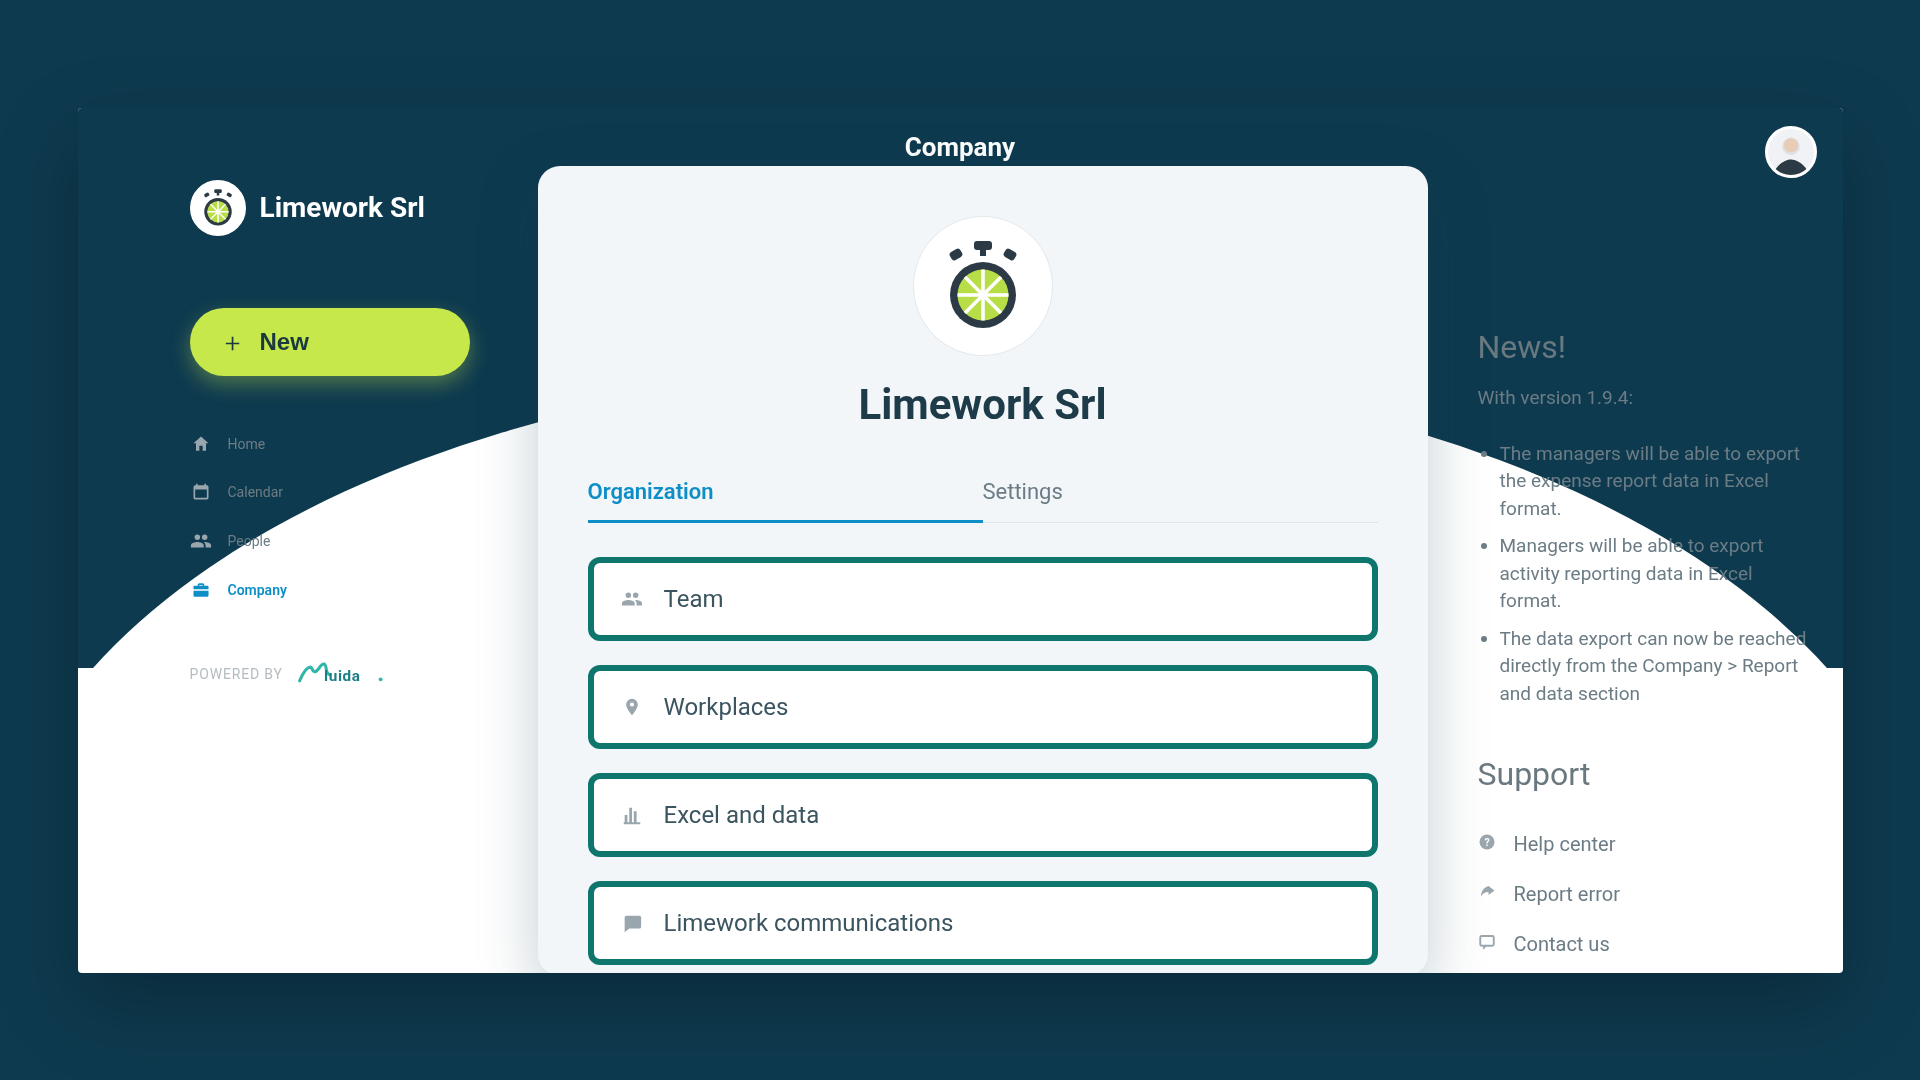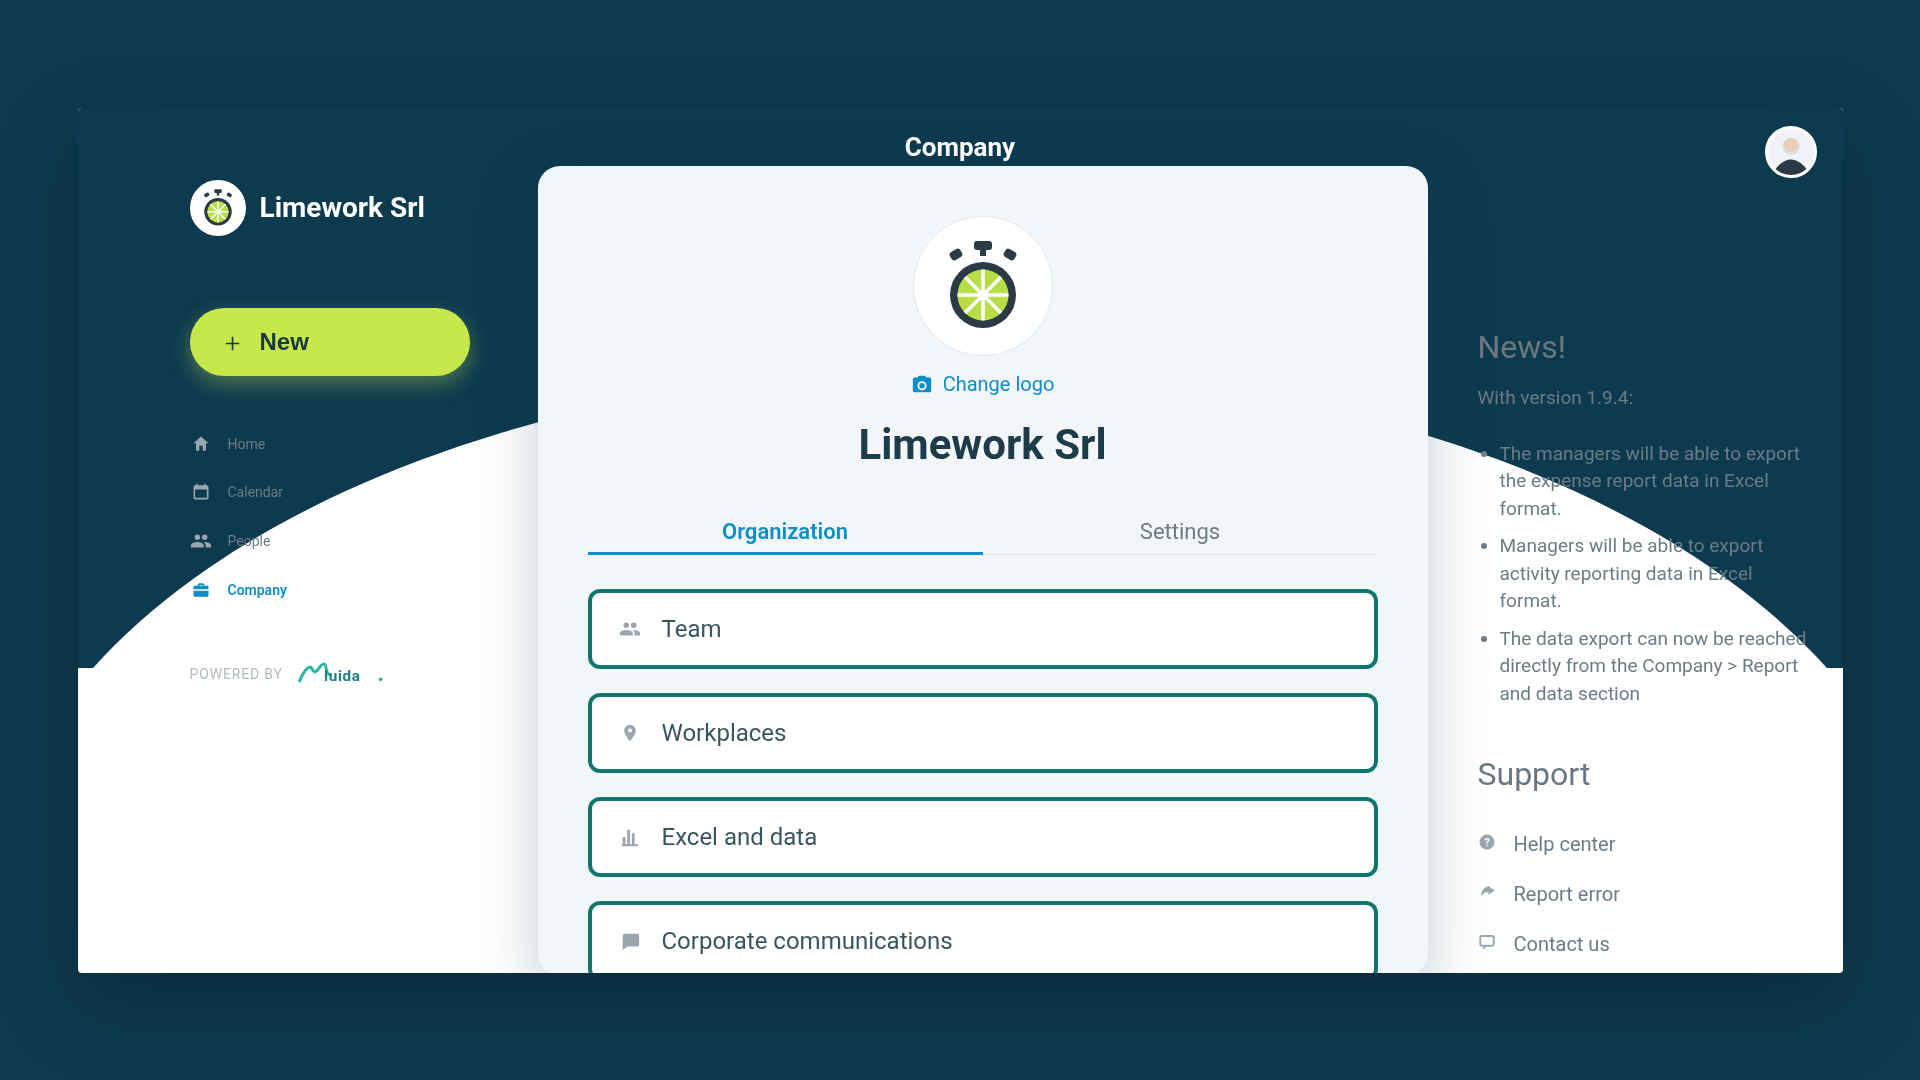--- a/index.html
+++ b/index.html
@@ -37,26 +37,26 @@
   .powered{margin-top:61px; display:flex; align-items:center; gap:12px; color:#b4bcc1; font-size:14px; letter-spacing:.06em;}
   .powered svg{height:26px;}
 
   
   .main-card{position:absolute; top:58px; left:460px; width:890px; height:810px; background:#f2f6f9; border-radius:22px; box-shadow:0 20px 60px rgba(14,58,79,.25); padding:40px 50px 0; overflow:hidden;}
   .logo-circle{margin:10px auto 16px; width:140px; height:140px; border-radius:50%; background:#fff; border:1px solid #e3e8ec; display:flex; align-items:center; justify-content:center;}
   .change-logo{display:flex; align-items:center; justify-content:center; gap:10px; color:#0e8ec7; font-size:20px; cursor:pointer;}
   .company-title{text-align:center; color:#1d3b49; font-weight:700; font-size:42px; margin:24px 0 36px;}
 
   .tabs{display:flex; border-bottom:1px solid #dfe5e9;}
-  .tab{flex:1; text-align:center; padding:14px 0 10px; font-size:22px; color:#6b7c85; cursor:pointer; position:relative;}
+  .tab{flex:1; text-align:left; padding:14px 0 18px; font-size:22px; color:#6b7c85; cursor:pointer; position:relative;}
   .tab.active{color:#0e8ec7; font-weight:600;}
   .tab.active::after{content:""; position:absolute; left:0; right:0; bottom:-1px; height:3px; background:#0e8ec7;}
 
   .section-list{margin-top:34px; display:flex; flex-direction:column; gap:24px;}
-  .section-item{display:flex; align-items:center; gap:20px; background:#fff; border:4px solid #0f766e; border-radius:12px; padding:22px 26px; font-size:24px; color:#3b5560; cursor:pointer;}
+  .section-item{display:flex; align-items:center; gap:20px; background:#fff; border:6px solid #0f766e; border-radius:12px; padding:22px 26px; font-size:24px; color:#3b5560; cursor:pointer;}
   .section-item .ic{color:#9aa6ad; width:24px; display:inline-flex; justify-content:center;}
 
   
   .right-col{position:absolute; top:220px; left:1400px; width:330px; color:#6b7c85;}
   .right-col h3{color:#6a7880; font-size:32px; font-weight:400; margin-bottom:20px;}
   .right-col .intro{font-size:19px; margin-bottom:31px;}
   .right-col ul{padding-left:22px; font-size:19px; line-height:1.45;}
   .right-col ul li{margin-bottom:10px;}
   .support{margin-top:48px;}
   .support h3{margin-bottom:39px;}
@@ -174,26 +174,20 @@
           <line x1="32" y1="38" x2="15" y2="38"></line>
             <line x1="32" y1="38" x2="49" y2="38"></line>
           <line x1="32" y1="38" x2="20" y2="26"></line>
             <line x1="32" y1="38" x2="44" y2="50"></line>
           <line x1="32" y1="38" x2="44" y2="26"></line>
             <line x1="32" y1="38" x2="20" y2="50"></line>
         </g>
         <circle cx="32" cy="38" r="2.5" fill="#fff"></circle>
       </svg>
     </div>
-    <div class="change-logo">
-      <svg width="22" height="22" viewBox="0 0 24 24" fill="#0e8ec7">
-          <path d="M20 5h-3.2l-1.5-2h-6.6L7.2 5H4a2 2 0 0 0-2 2v12a2 2 0 0 0 2 2h16a2 2 0 0 0 2-2V7a2 2 0 0 0-2-2zm-8 14a5 5 0 1 1 5-5 5 5 0 0 1-5 5zm0-8a3 3 0 1 0 3 3 3 3 0 0 0-3-3z"></path>
-        </svg>
-      <span>Change logo</span>
-    </div>
 
     <div class="company-title">Limework Srl</div>
 
     <div class="tabs">
       <div class="tab active">Organization</div>
       <div class="tab">Settings</div>
     </div>
 
     <div class="section-list">
       <div class="section-item">
@@ -219,21 +213,21 @@
             </svg>
         </span>
         <span>Excel and data</span>
       </div>
       <div class="section-item">
         <span class="ic">
           <svg width="22" height="22" viewBox="0 0 24 24" fill="currentColor">
               <path d="M4 4h16a2 2 0 0 1 2 2v10a2 2 0 0 1-2 2H9l-5 4V6a2 2 0 0 1 2-2zm3 5h10v2H7zm0 4h7v2H7z"></path>
             </svg>
         </span>
-        <span>Corporate communications</span>
+        <span>Limework communications</span>
       </div>
     </div>
   </div>
 
   <div class="right-col">
     <h3>News!</h3>
     <div class="intro">With version 1.9.4:</div>
     <ul>
       <li>The managers will be able to export the expense report data in Excel format.</li>
       <li>Managers will be able to export activity reporting data in Excel format.</li>

